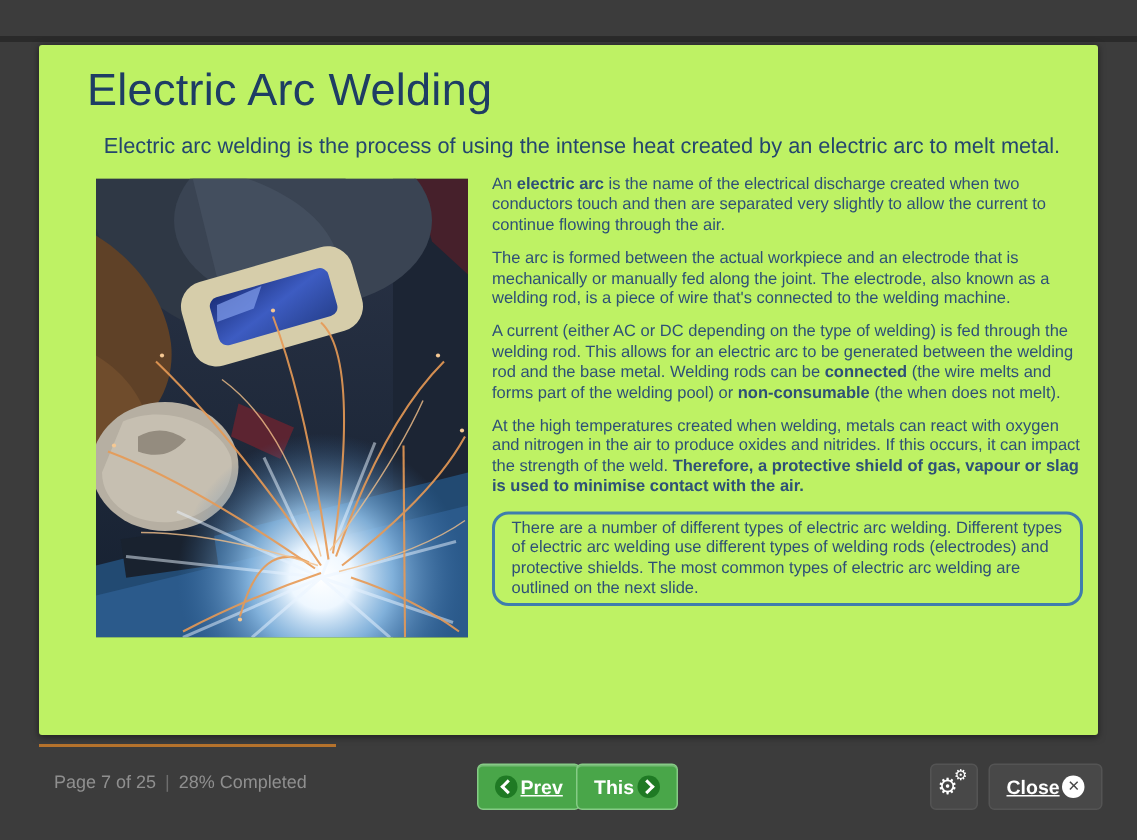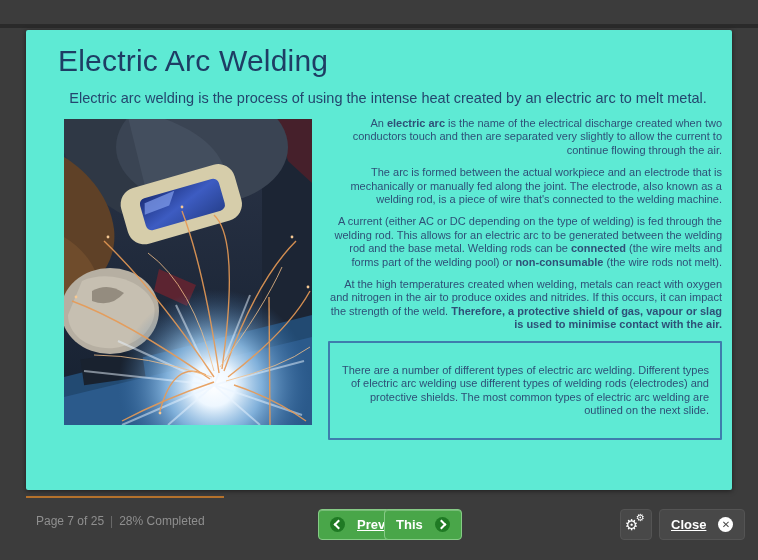--- a/index.html
+++ b/index.html
@@ -7,59 +7,59 @@
     width:758px;height:560px;overflow:hidden;
     font-family:"Liberation Sans","DejaVu Sans",sans-serif;
     background:#3c3c3c;
   }
   .stage{position:relative;width:758px;height:560px;background:#3c3c3c;}
   .stage::before{content:"";position:absolute;left:0;top:24px;width:758px;height:4px;background:#2a2a2a;}
 
   
   .card{
     position:absolute;left:26px;top:30px;width:706px;height:460px;
-    background:#5eead4;border-radius:2px;
+    background:#bef264;border-radius:2px;
     box-shadow:0 1px 5px rgba(0,0,0,.5);
   }
   .slide-title{
     position:absolute;left:32px;top:14px;margin:0;
     font-size:30px;font-weight:400;color:#1e3d64;letter-spacing:.2px;
   }
   .slide-subtitle{
     position:absolute;left:32px;top:60px;margin:0;width:660px;
     font-size:14.5px;color:#24466e;text-align:center;
   }
   .photo{
     position:absolute;left:38px;top:89px;width:248px;height:306px;overflow:hidden;
   }
   .textcol{
     position:absolute;left:302px;top:87px;width:394px;
-    font-size:11px;line-height:13.4px;color:#2e5077;text-align:right;
+    font-size:11px;line-height:13.4px;color:#2e5077;
   }
   .textcol p{margin:0 0 9px 0;}
   .textcol strong{font-weight:700;color:#2e5077;}
   .info-box{
-    margin-top:3px;border:2px solid #3e7dad;border-radius:1px;
-    padding:21px 11px;color:#2e5077;
+    margin-top:3px;border:2px solid #3e7dad;border-radius:11px;
+    padding:3px 11px;color:#2e5077;
   }
   .info-box p{margin:0;}
 
   
   .progress-track{position:absolute;left:26px;top:496px;width:706px;height:2px;background:transparent;}
   .progress-fill{height:2px;background:#b5722c;width:0;}
 
   
   .status{
     position:absolute;left:36px;top:514px;font-size:12px;color:#8f8f8f;
   }
   .status .sep{margin:0 6px;color:#6d6d6d;}
 
   .btn{
     position:absolute;top:509px;height:31px;box-sizing:border-box;
-    display:flex;align-items:center;gap:12px;
+    display:flex;align-items:center;gap:2px;
     border-radius:4px;font-size:13px;font-weight:700;color:#fff;
     padding:0 11px;cursor:pointer;user-select:none;
   }
   .btn-green{background:#49a649;border:1px solid #86cb86;box-shadow:inset 0 1px 0 rgba(255,255,255,.25);}
   .btn-prev{left:318px;}
   .btn-next{left:384px;}
   .btn-dark{background:#484848;border:1px solid #545454;}
   .btn-gear{left:620px;width:32px;justify-content:center;padding:0;}
   .btn-close{left:659px;}
   .underline{text-decoration:underline;}
@@ -165,21 +165,21 @@
             <circle cx="12" cy="178" r="1.4"></circle>
           <circle cx="244" cy="168" r="1.4"></circle>
             <circle cx="96" cy="294" r="1.4"></circle>
         </g>
       </svg>
     </div>
 
     <div class="textcol">
       <p><span>An </span><strong>electric arc</strong><span> is the name of the electrical discharge created when two conductors touch and then are separated very slightly to allow the current to continue flowing through the air.</span></p>
       <p><span>The arc is formed between the actual workpiece and an electrode that is mechanically or manually fed along the joint. The electrode, also known as a welding rod, is a piece of wire that's connected to the welding machine.</span></p>
-      <p><span>A current (either AC or DC depending on the type of welding) is fed through the welding rod. This allows for an electric arc to be generated between the welding rod and the base metal. Welding rods can be </span><strong>connected</strong><span> (the wire melts and forms part of the welding pool) or </span><strong>non-consumable</strong><span> (the wire rods not melt).</span></p>
+      <p><span>A current (either AC or DC depending on the type of welding) is fed through the welding rod. This allows for an electric arc to be generated between the welding rod and the base metal. Welding rods can be </span><strong>connected</strong><span> (the wire melts and forms part of the welding pool) or </span><strong>non-consumable</strong><span> (the when does not melt).</span></p>
       <p><span>At the high temperatures created when welding, metals can react with oxygen and nitrogen in the air to produce oxides and nitrides. If this occurs, it can impact the strength of the weld. </span><strong>Therefore, a protective shield of gas, vapour or slag is used to minimise contact with the air.</strong></p>
       <div class="info-box">
         <p>There are a number of different types of electric arc welding. Different types of electric arc welding use different types of welding rods (electrodes) and protective shields. The most common types of electric arc welding are outlined on the next slide.</p>
       </div>
     </div>
   </div>
 
   <div class="progress-track">
     <div class="progress-fill" style="width: 28%;"></div>
   </div>

